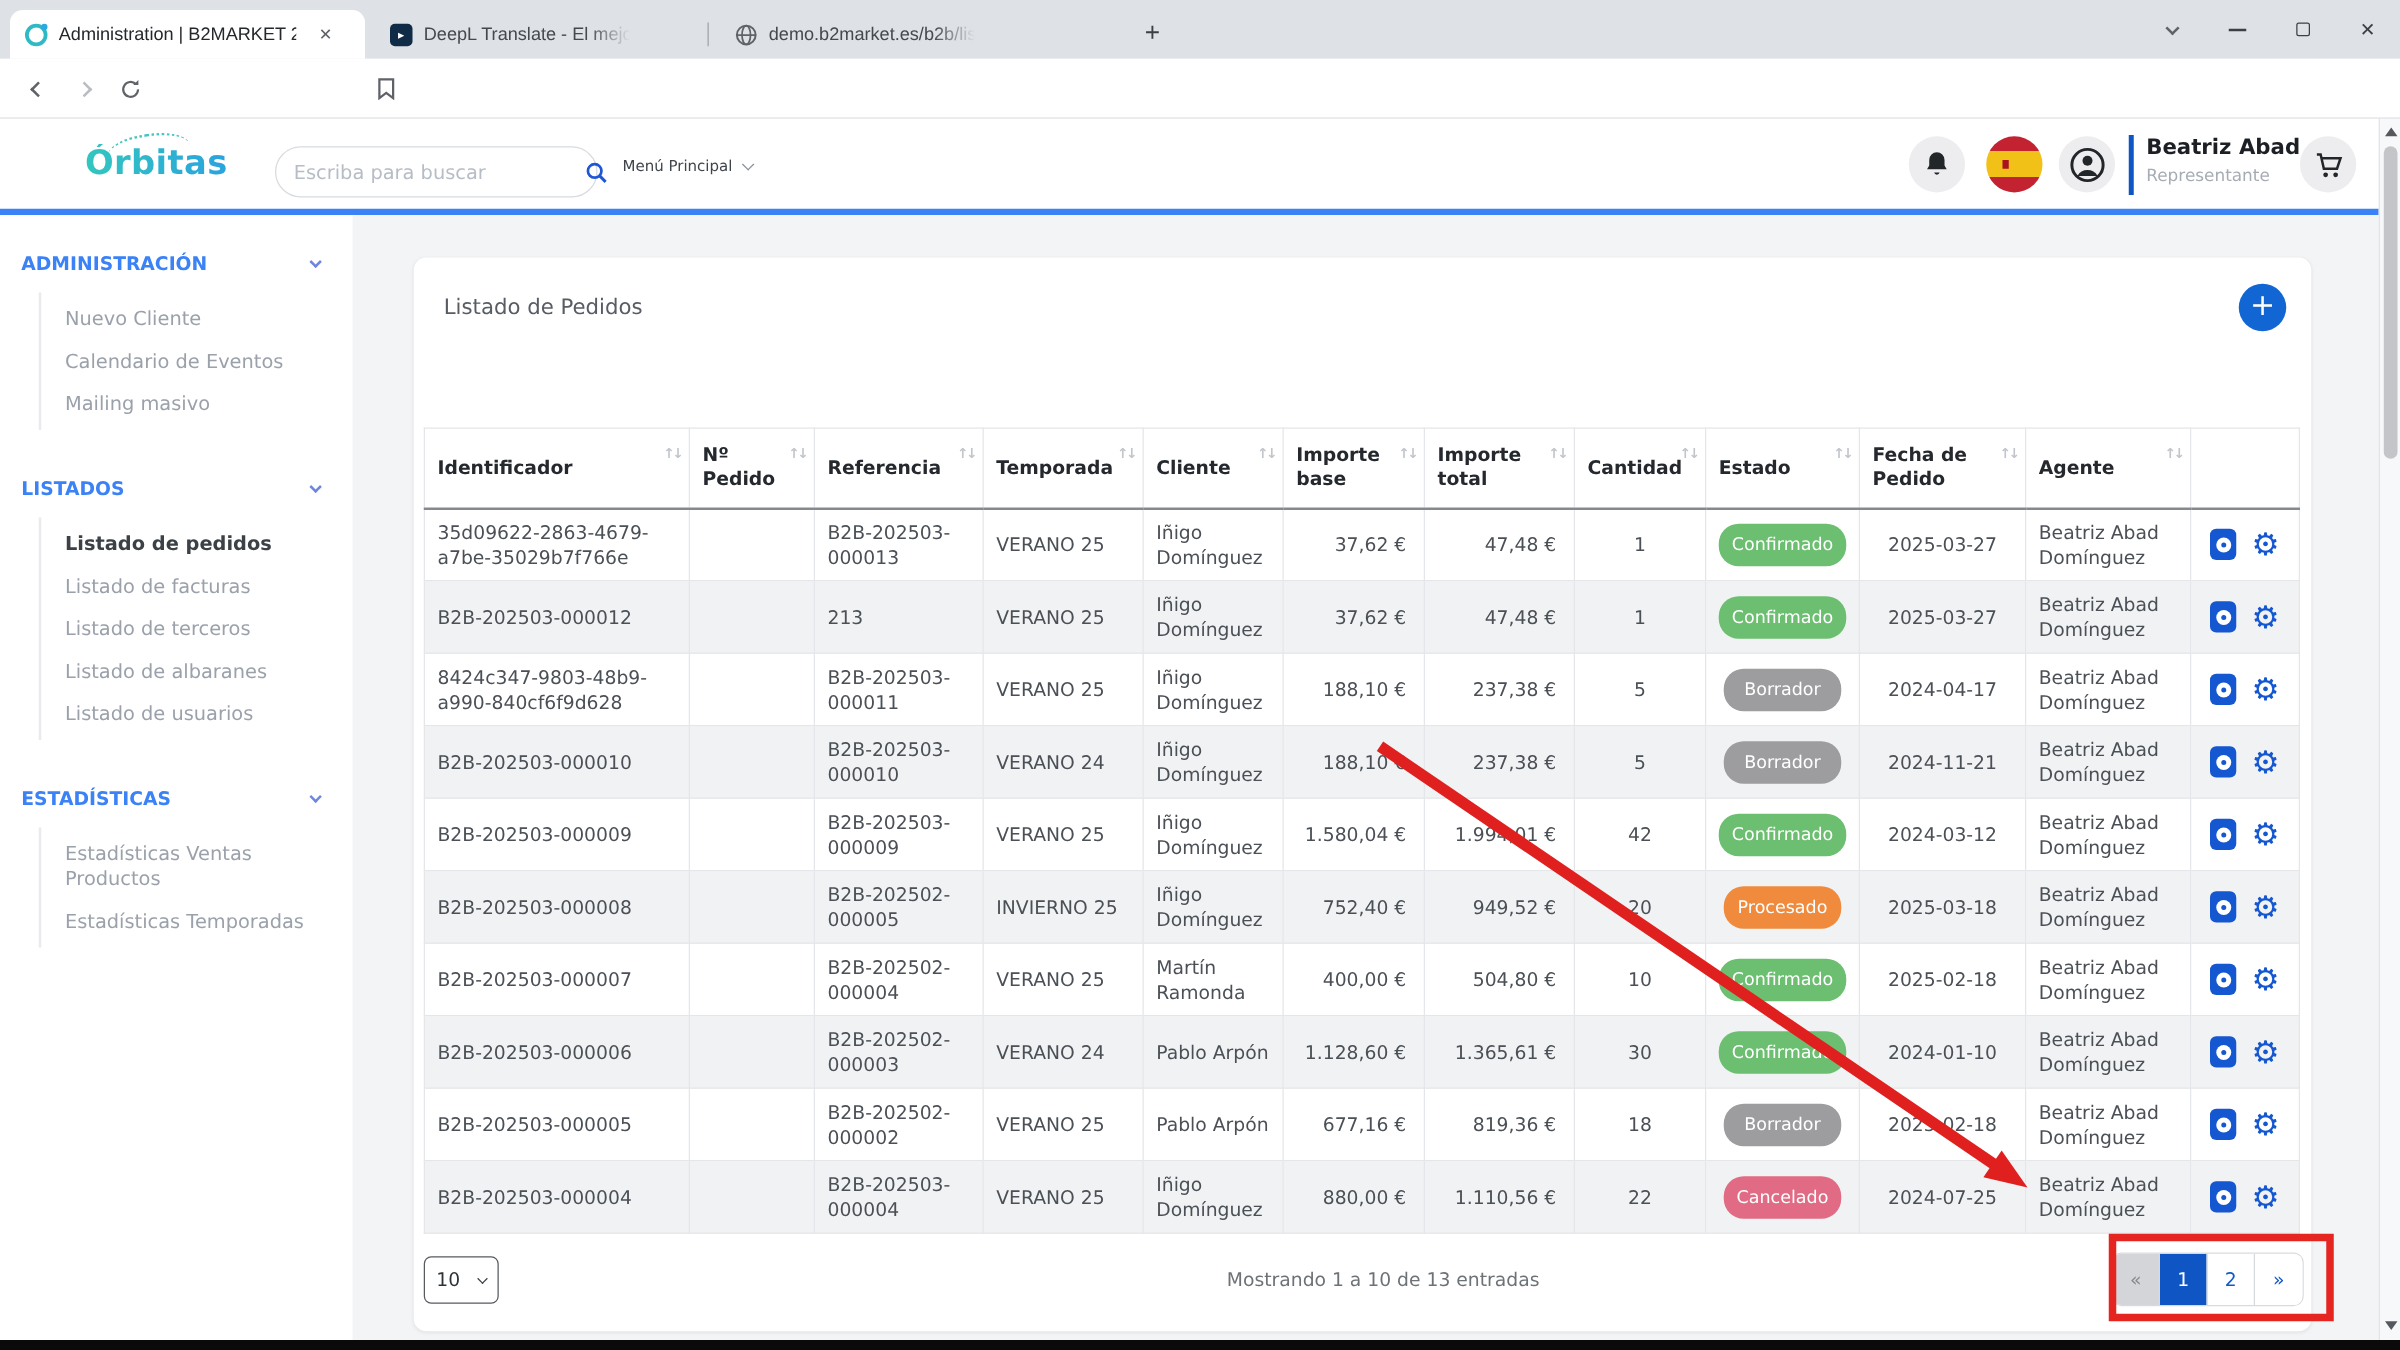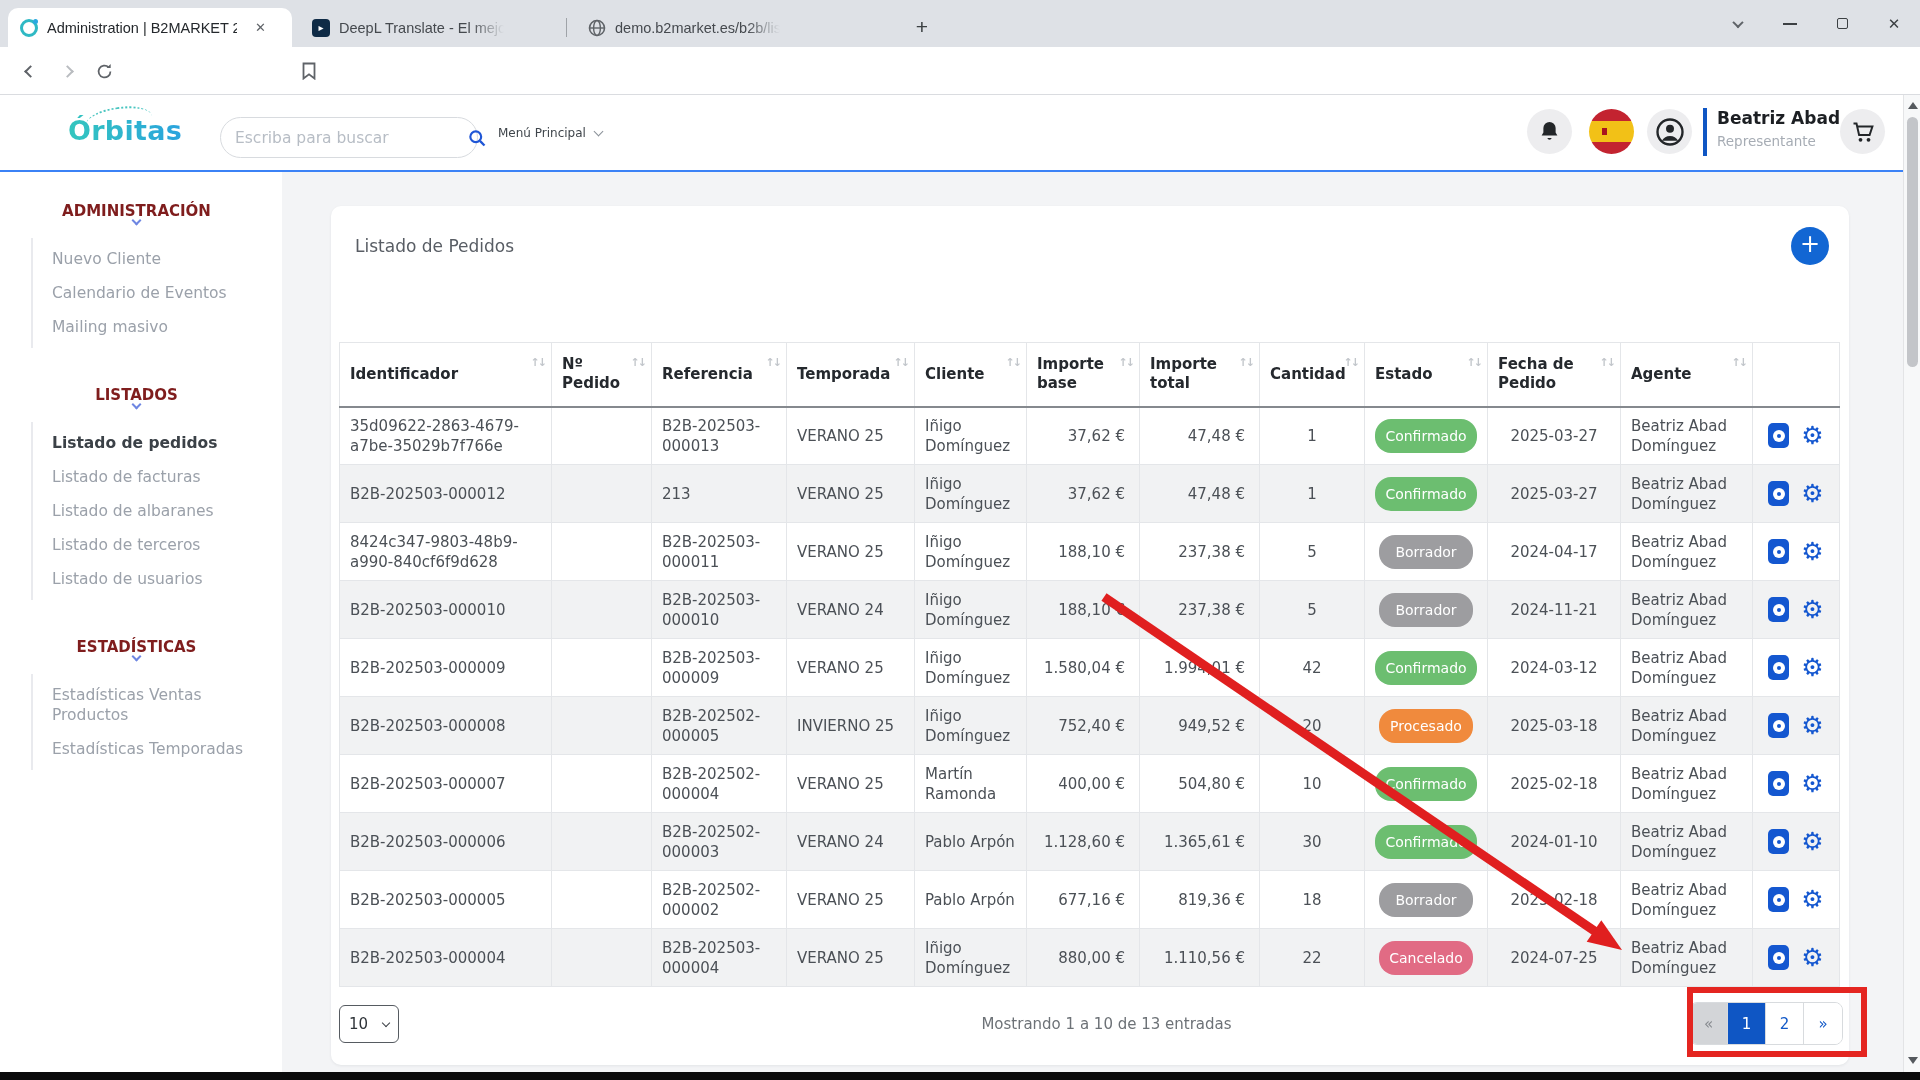--- a/index.html
+++ b/index.html
@@ -49,21 +49,21 @@
   .bar-div { position:absolute; left:1489px; top:58px; width:1px; height:26px; background:#dadce0; }
   .brave-shield { position:absolute; left:1502px; top:56px; cursor:pointer; }
   .rewards { position:absolute; left:1548px; top:56px; cursor:pointer; }
   .badge-red { position:absolute; left:16px; top:-5px; min-width:17px; height:15px; background:#e03a3f;
                border-radius:8px; color:#fff; font-size:10px; line-height:15px; text-align:center; padding:0 3px; }
   .right-ics { position:absolute; right:14px; top:56px; display:flex; gap:14px; }
 
   
   .app { position:absolute; left:0; top:95px; width:1903px; height:978px; }
   .appheader { position:absolute; left:0; top:0; width:100%; height:77px; background:#fff;
-               border-bottom:2px solid #3b82f6; z-index:3; }
+               border-bottom:5px solid #3b82f6; z-index:3; }
   .brand { position:absolute; left:68px; top:20px; font-size:27px; font-weight:700; letter-spacing:.3px;
            background:linear-gradient(90deg,#33c6be,#2aa3de); -webkit-background-clip:text;
            background-clip:text; color:transparent; }
   .brand-arc { position:absolute; left:86px; top:12px; width:66px; height:26px;
                border-top:2px dotted #49c5c0; border-radius:50%; transform:rotate(-8deg); }
   .searchbox { position:absolute; left:220px; top:22px; width:258px; height:41px; border:1px solid #d8dbdf;
                border-radius:21px; background:#fff; display:flex; align-items:center; padding:0 14px;gap:36px; }
   .searchbox input { border:none; outline:none; flex:1; font-size:15.5px; color:#3f454b;
                      font-family:"DejaVu Sans", sans-serif; background:transparent; }
   .searchbox input::placeholder { color:#b7bdc5; }
@@ -76,21 +76,21 @@
   .flagring { background:linear-gradient(180deg,#c32330 0 27%,#f2c117 27% 73%,#c32330 73% 100%); }
   .flagring::after { content:''; position:absolute; left:13px; top:19px; width:5px; height:7px; background:#a8131f; }
   .userbar { position:absolute; left:1703px; top:13px; width:4px; height:48px; background:#0f56c4; }
   .uname { position:absolute; left:1717px; top:13px; font-size:17px; font-weight:600; color:#1c1f23; }
   .urole { position:absolute; left:1717px; top:38px; font-size:13.5px; color:#a6acb4; }
 
   
   .sidebar { position:absolute; left:0; top:77px; width:282px; height:901px; background:#fff; padding:30px 0 0 0; }
   .side-sec { margin-bottom:38px; }
   .side-title { display:flex; align-items:center; justify-content:space-between; padding:0 26px 0 17px;
-                font-size:15px; font-weight:700; color:#7f1d1d; cursor:pointer; margin-bottom:14px;flex-direction:column; }
+                font-size:15px; font-weight:700; color:#3b82f6; cursor:pointer; margin-bottom:14px; }
   .side-chev { width:7px; height:7px; border-right:2px solid #6e86e2; border-bottom:2px solid #6e86e2;
                transform:rotate(45deg); margin-top:-3px; }
   .side-items { border-left:2px solid #e9eaee; margin-left:31px; padding:4px 0; }
   .side-item { padding:7px 10px 7px 19px; font-size:15.5px; color:#9ba1aa; cursor:pointer; line-height:20px; }
   .side-item.active { color:#3b4147; font-weight:600; }
 
   
   .card { position:absolute; left:331px; top:111px; width:1518px; height:859px; background:#fff;
           border-radius:10px; box-shadow:0 1px 3px rgba(20,25,40,.07); z-index:2; }
   .card-title { position:absolute; left:24px; top:30px; font-size:17px; color:#585d64; }
@@ -347,22 +347,22 @@
             </div>
           </div>
           <div class="side-sec">
             <div class="side-title">
               <span>LISTADOS</span>
               <span class="side-chev"></span>
             </div>
             <div class="side-items">
               <div class="side-item active">Listado de pedidos</div>
               <div class="side-item">Listado de facturas</div>
+              <div class="side-item">Listado de terceros</div>
               <div class="side-item">Listado de albaranes</div>
-              <div class="side-item">Listado de terceros</div>
               <div class="side-item">Listado de usuarios</div>
             </div>
           </div>
           <div class="side-sec">
             <div class="side-title">
               <span>ESTADÍSTICAS</span>
               <span class="side-chev"></span>
             </div>
             <div class="side-items">
               <div class="side-item">Estadísticas Ventas Productos</div>

